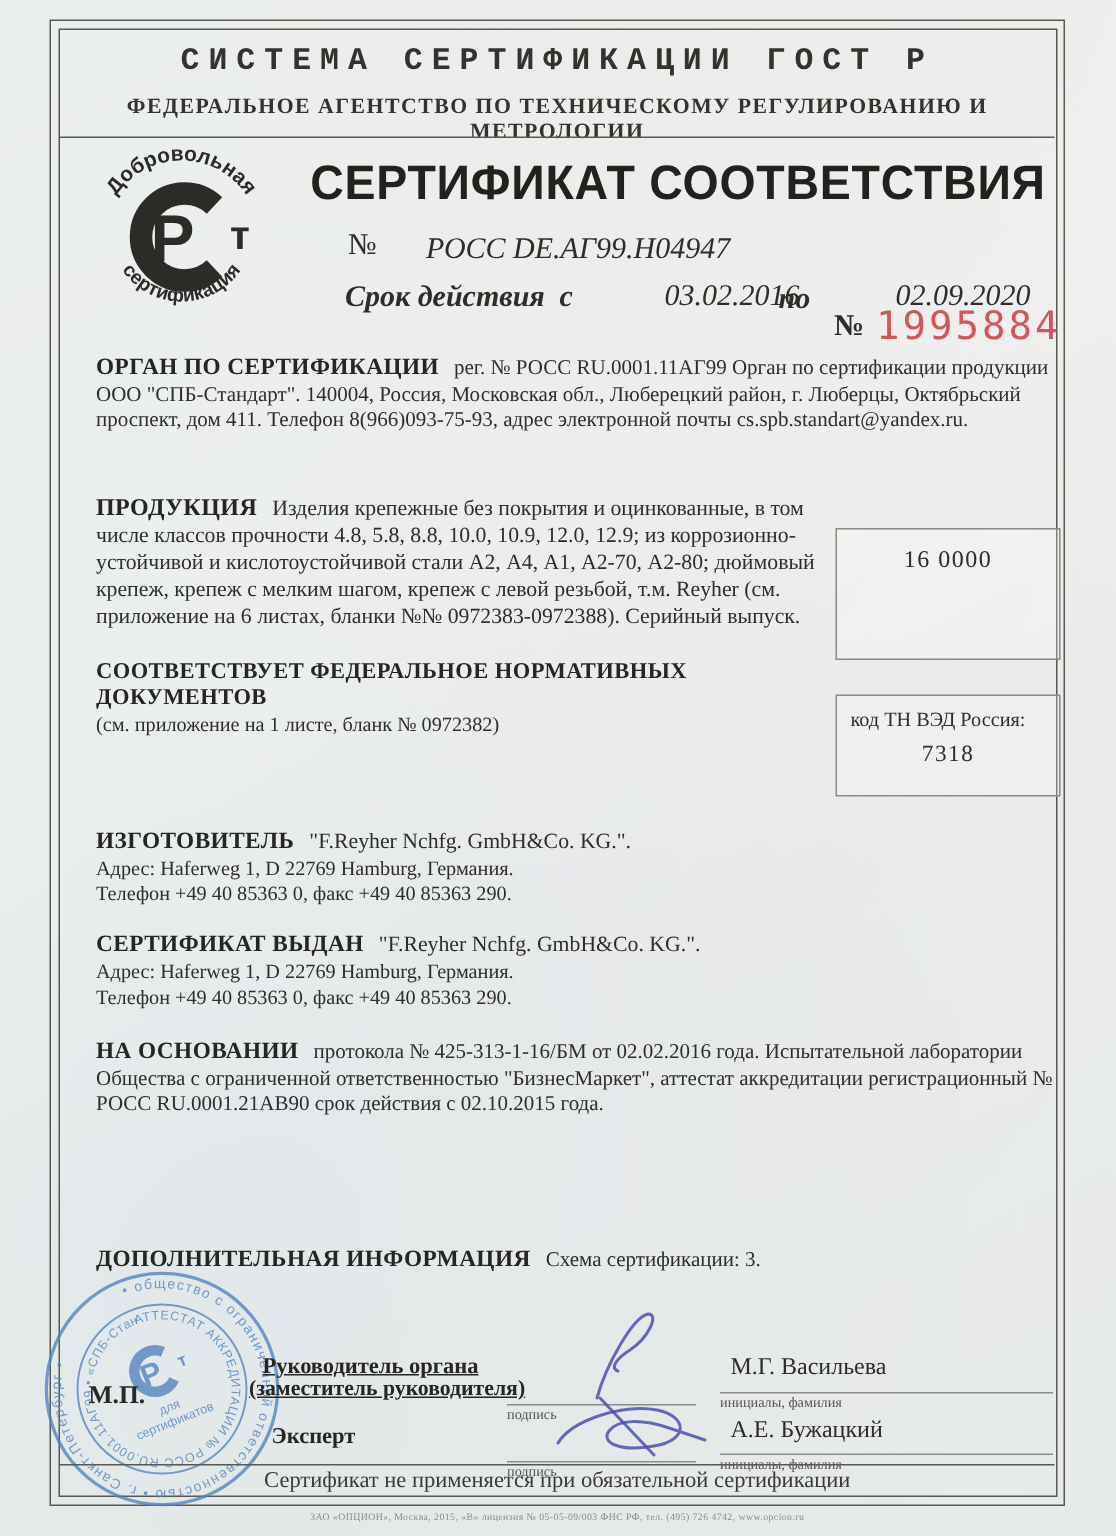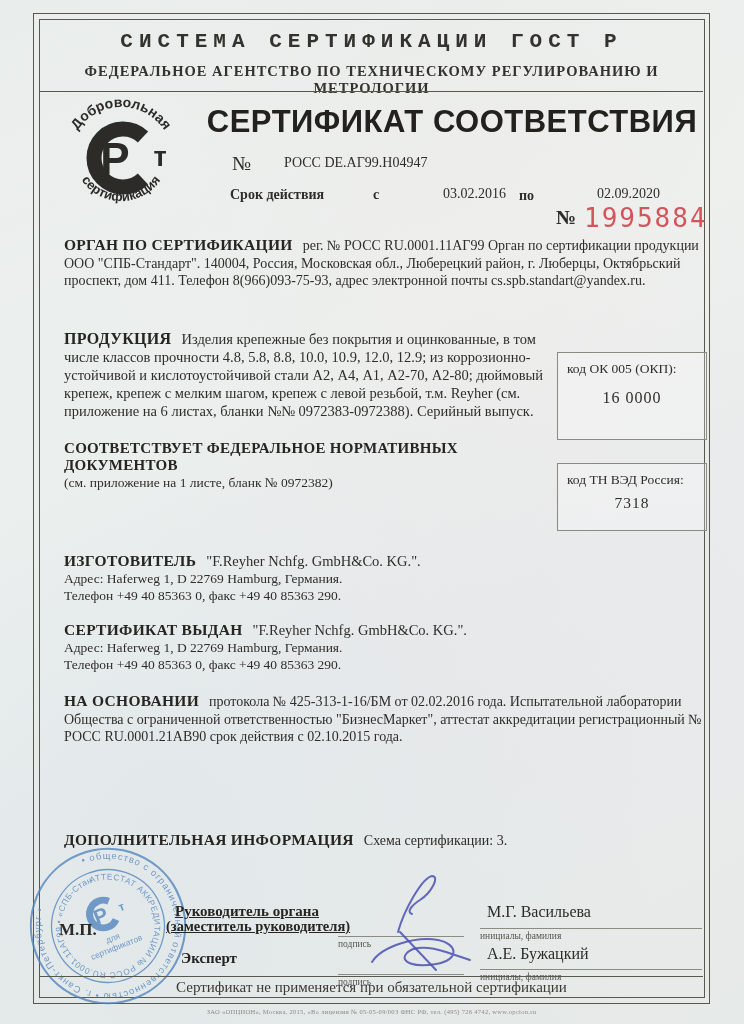--- a/index.html
+++ b/index.html
@@ -12,21 +12,21 @@
       linear-gradient(155deg,#e9edeb 0%,#eef1ef 38%,#e9ebec 62%,#e6eae8 100%);
   }
   .abs{position:absolute;}
   .frame-outer{left:33px;top:13px;width:675px;height:989px;border:1.5px solid #59584f;}
   .frame-inner{left:39px;top:19px;width:664px;height:977px;border:1px solid #59584f;}
   .hline{height:1px;background:#59584f;}
   .hdr1{left:40px;top:30px;width:663px;text-align:center;font-weight:bold;font-size:21px;letter-spacing:6px;color:#33322e;font-family:Liberation Mono, monospace;}
   .hdr2{left:40px;top:63px;width:663px;text-align:center;font-weight:bold;font-size:14.5px;letter-spacing:1px;color:#33322e;}
   .title{left:196px;top:104px;width:512px;text-align:center;font-family:"Liberation Sans",sans-serif;font-weight:bold;font-size:31px;letter-spacing:0.5px;color:#22211e;transform:scaleY(1.04);}
   .no-sign{font-size:20px;}
-  .serif16{font-size:14px;}
+  .serif16{font-size:20px;font-style:italic;}
   .bold{font-weight:bold;}
   .red-num{font-family:"DejaVu Sans Mono",monospace;font-size:26px;letter-spacing:2px;color:#d4545c;}
   .para{line-height:17.5px;font-size:14px;text-align:left;}
   .sec-label{font-weight:bold;font-size:15.5px;letter-spacing:0.3px;margin-right:10px;color:#262521;}
   .code-box{border:1px solid #8a8a82;background:rgba(255,255,255,0.25);}
   .code-label{font-size:13.5px;padding:8px 0 0 9px;}
   .code-value{font-size:16px;text-align:center;margin-top:12px;letter-spacing:1px;}
   .addr{font-size:13.5px;line-height:17px;}
   .sig-role{font-family:"Liberation Serif",serif;font-weight:bold;font-size:15px;color:#262521;}
   .sig-sub{font-size:9.5px;color:#55544e;}
@@ -73,21 +73,20 @@
 <span class="abs red-num" style="left:584px;top:203px;">1995884</span>
 
 <div class="abs para" style="left:64px;top:236px;width:640px;">
   <span class="sec-label">ОРГАН ПО СЕРТИФИКАЦИИ</span><span>рег. № РОСС RU.0001.11АГ99 Орган по сертификации продукции ООО "СПБ-Стандарт". 140004, Россия, Московская обл., Люберецкий район, г. Люберцы, Октябрьский проспект, дом 411. Телефон 8(966)093-75-93, адрес электронной почты cs.spb.standart@yandex.ru.</span>
 </div>
 
 <div class="abs para" style="left:64px;top:330px;width:492px;font-size:14.5px;line-height:18px;">
   <span class="sec-label" style="font-size:16px;">ПРОДУКЦИЯ</span><span>Изделия крепежные без покрытия и оцинкованные, в том числе классов прочности 4.8, 5.8, 8.8, 10.0, 10.9, 12.0, 12.9; из коррозионно-устойчивой и кислотоустойчивой стали А2, А4, А1, А2-70, А2-80; дюймовый крепеж, крепеж с мелким шагом, крепеж с левой резьбой, т.м. Reyher (см. приложение на 6 листах, бланки №№ 0972383-0972388). Серийный выпуск.</span>
 </div>
 <div class="abs code-box" style="left:557px;top:352px;width:148px;height:86px;">
-  <div class="code-label">код ОК 005 (ОКП):</div>
   <div class="code-value">16 0000</div>
 </div>
 
 <div class="abs" style="left:64px;top:440px;width:492px;">
   <div class="sec-label" style="font-size:15px;">СООТВЕТСТВУЕТ ФЕДЕРАЛЬНОЕ НОРМАТИВНЫХ ДОКУМЕНТОВ</div>
   <div style="font-size:13.5px;margin-top:1px;">(см. приложение на 1 листе, бланк № 0972382)</div>
 </div>
 <div class="abs code-box" style="left:557px;top:463px;width:148px;height:66px;">
   <div class="code-label">код ТН ВЭД Россия:</div>
   <div class="code-value" style="margin-top:6px;font-size:15.5px;">7318</div>

